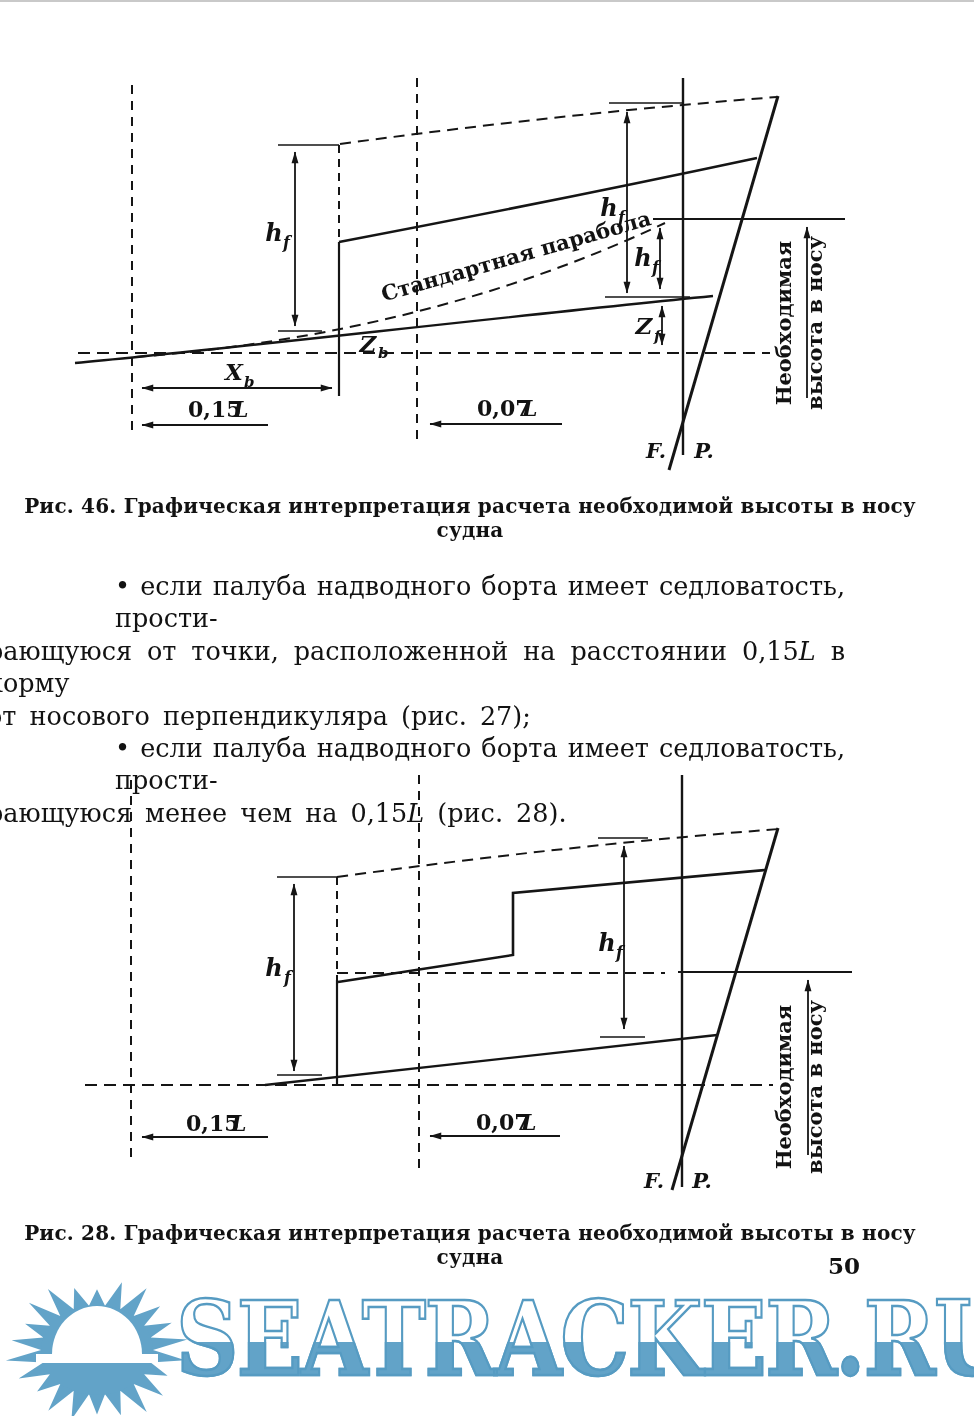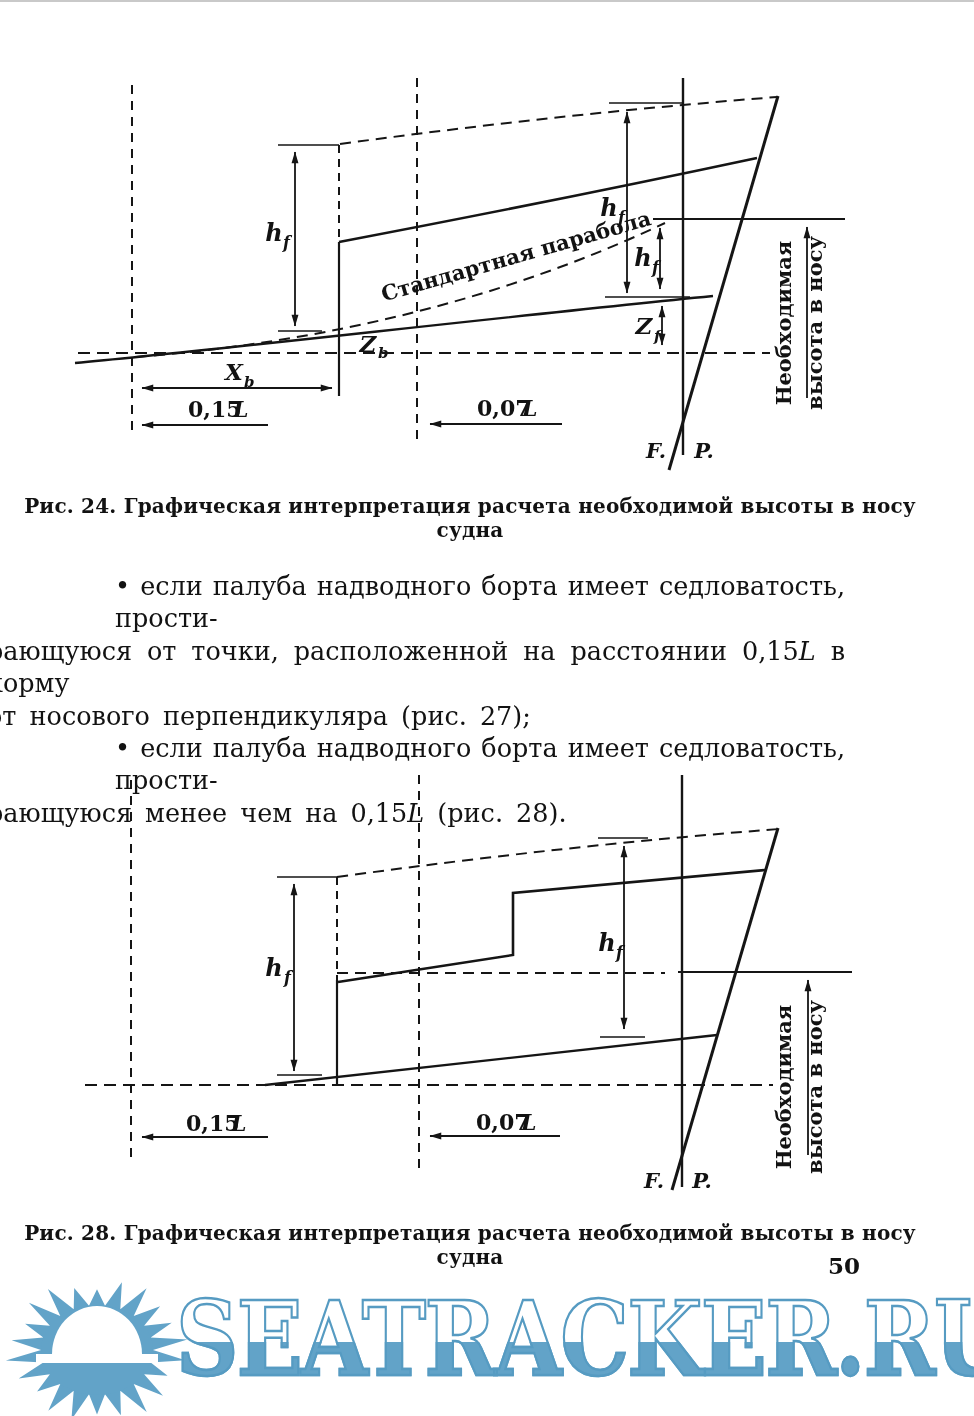--- a/index.html
+++ b/index.html
@@ -166,21 +166,21 @@
     <g>
       <g id="sun-star">
           <polygon points="97.0,1289.2 105.0,1305.7 121.9,1282.2 120.3,1309.2 146.6,1288.3 133.7,1316.1 160.1,1306.2 144.1,1325.8 171.7,1322.7 150.7,1337.4 187.4,1339.6 153.0,1350.0 185.4,1360.2 150.7,1362.6 167.6,1375.8 144.1,1374.2 163.0,1395.7 133.7,1383.9 146.7,1411.9 120.3,1390.8 120.9,1415.2 105.0,1394.3 97.0,1414.5 89.0,1394.3 71.4,1419.7 73.7,1390.8 48.3,1410.7 60.3,1383.9 37.1,1391.5 49.9,1374.2 18.7,1378.6 43.3,1362.6 5.9,1360.5 41.0,1350.0 11.6,1340.2 43.3,1337.4 25.1,1323.7 49.9,1325.8 28.9,1302.8 60.3,1316.1 47.9,1288.9 73.7,1309.2 74.2,1288.0 89.0,1305.7" fill="#62a3c8"></polygon>
           <ellipse cx="97" cy="1350" rx="56" ry="44.800000000000004" fill="#62a3c8"></ellipse>
         </g>
       <path d="M52,1354 A45,48 0 0 1 142,1354 Z" fill="#ffffff"></path>
       <rect x="36" y="1354" width="122" height="9" fill="#ffffff"></rect>
     </g>
   </svg>
 
-  <div class="caption" id="caption-27">Рис. 24. Графическая интерпретация расчета необходимой высоты в носу судна</div>
+  <div class="caption" id="caption-27">Рис. 46. Графическая интерпретация расчета необходимой высоты в носу судна</div>
 
   <div class="body-text">
     <div class="body-line justify indent">• если палуба надводного борта имеет седловатость, прости-</div>
     <div class="body-line justify it-L">рающуюся от точки, расположенной на расстоянии 0,15<i>L</i> в корму</div>
     <div class="body-line spread">от носового перпендикуляра (рис. 27);</div>
     <div class="body-line justify indent">• если палуба надводного борта имеет седловатость, прости-</div>
     <div class="body-line spread it-L">рающуюся менее чем на 0,15<i>L</i> (рис. 28).</div>
   </div>
 
   <div class="caption" id="caption-28">Рис. 28. Графическая интерпретация расчета необходимой высоты в носу судна</div>

